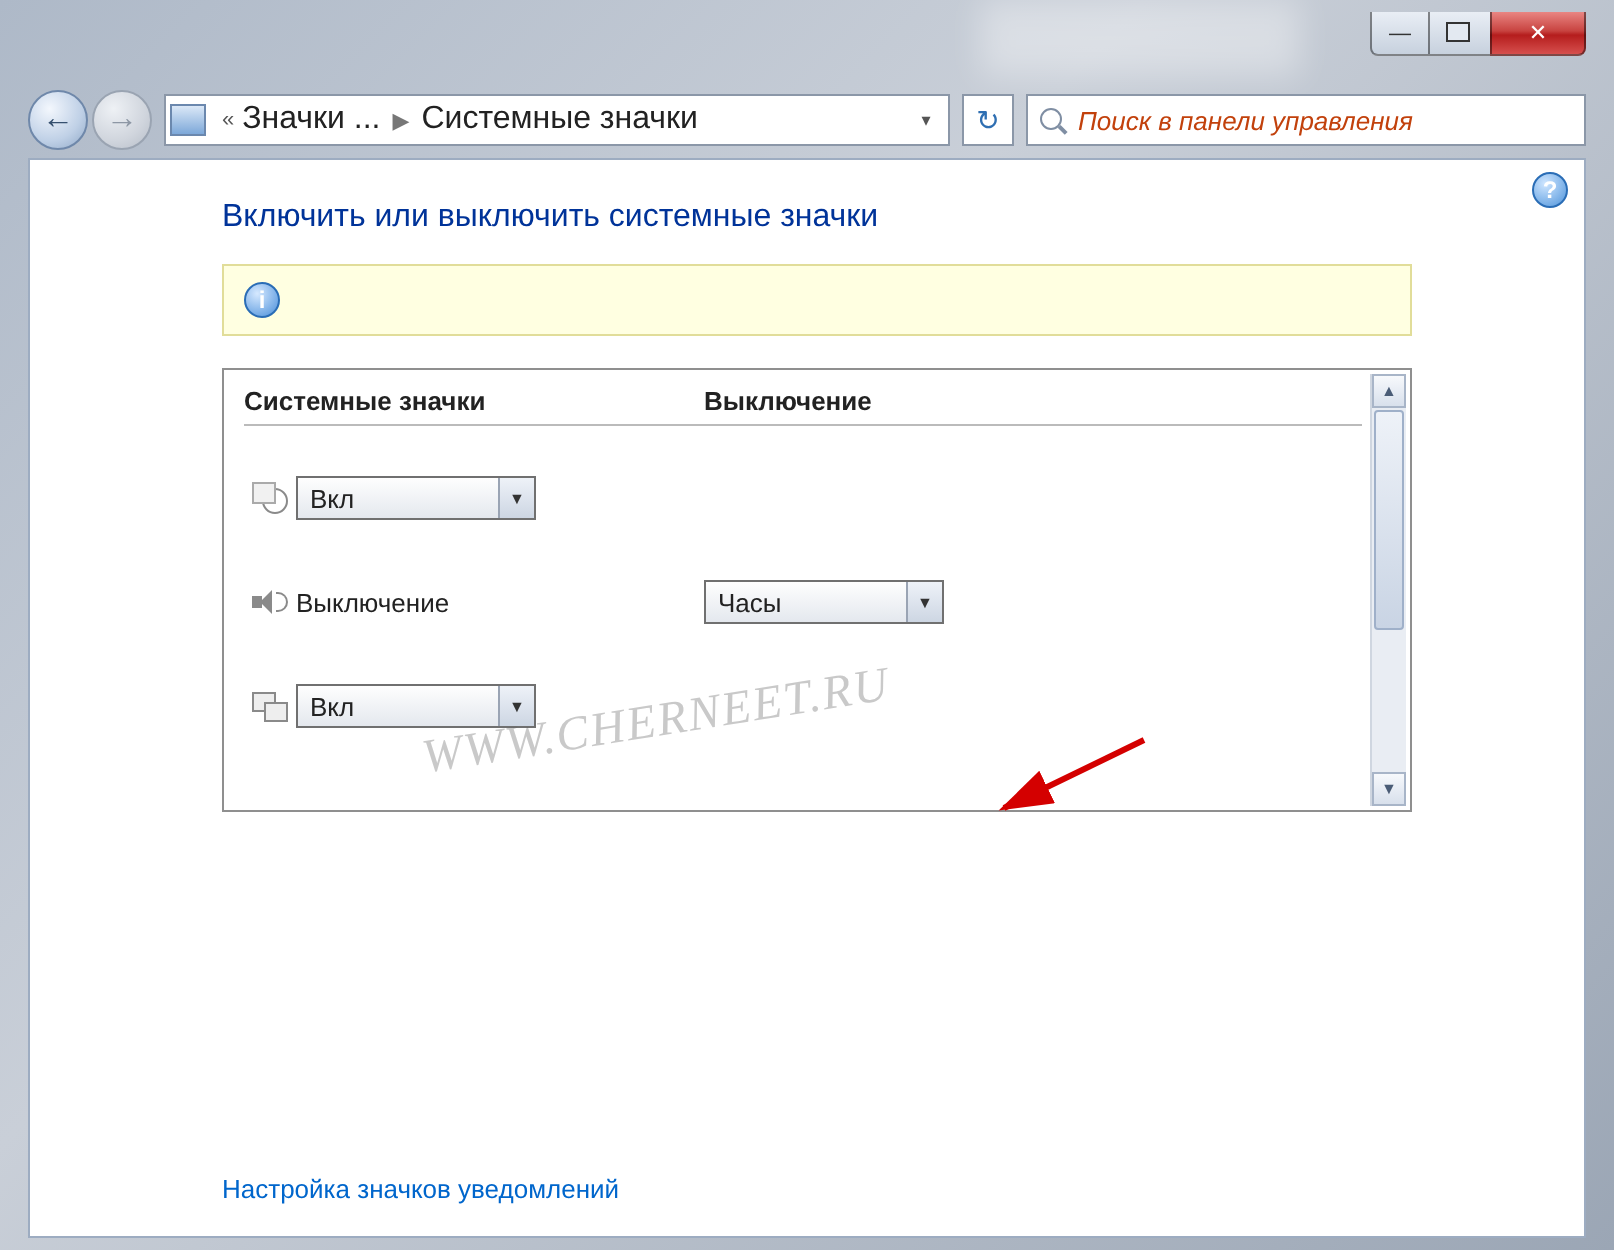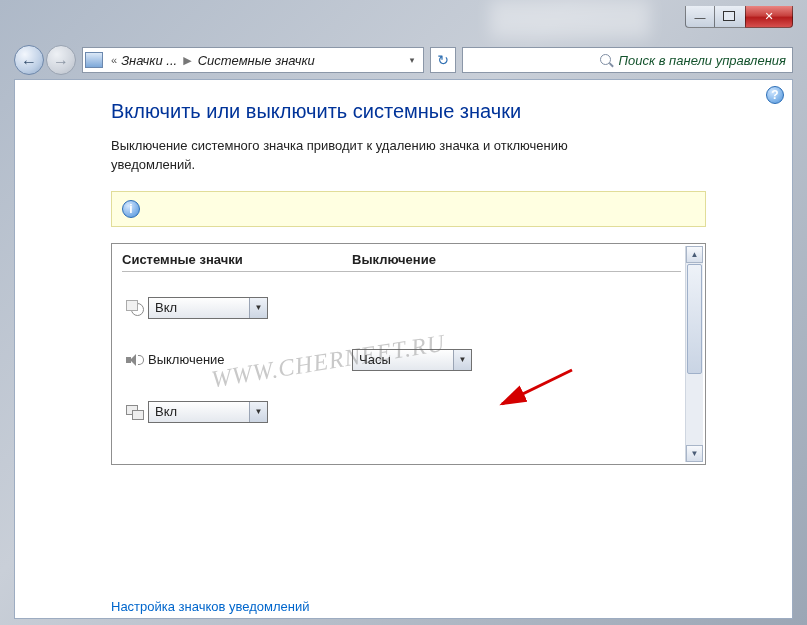--- a/index.html
+++ b/index.html
@@ -17,34 +17,34 @@
   .tb-max-ic::before { content:""; position:absolute; left:-3px; top:-3px; width:10px; height:8px; border:1px solid #333; background:#e3e9f1; }
 
   
   .addrrow { position: absolute; top: 43px; left: 14px; right: 14px; height: 34px; display: flex; align-items: center; gap: 6px; }
   .navbtns { display: flex; gap: 2px; }
   .navcircle { width: 30px; height: 30px; border-radius: 50%; background: radial-gradient(circle at 35% 30%, #f3f7fd, #bfd0e6 60%, #8fa8c7); border: 1px solid #6f88aa; display:flex; align-items:center; justify-content:center; font-size:16px; color:#36506f; }
   .navcircle.fwd { background: radial-gradient(circle at 35% 30%, #eef1f5, #d0d5dd 60%, #b6bdc8); color:#8d97a5; border-color:#9aa4b2; }
   .addrbar { flex: 1; height: 26px; background: #fff; border: 1px solid #8b97a8; display: flex; align-items: center; padding: 0 2px; }
   .ab-ic { width:18px; height:16px; background: linear-gradient(#dbe8f7,#7da8d9); border:1px solid #6b88ae; margin-right:4px; }
   .ab-chevrons { color:#555; font-size:11px; margin:0 4px; }
-  .ab-text { color:#222; font-size:13px;font-style:italic; }
+  .ab-text { color:#222; font-size:16px; }
   .ab-sep { color:#777; margin:0 6px; font-size:11px; }
   .ab-drop { margin-left:auto; width:18px; text-align:center; color:#555; font-size:9px; }
   .refreshbox { width:26px; height:26px; background:#fff; border:1px solid #8b97a8; display:flex; align-items:center; justify-content:center; font-size:14px; color:#2f6fb2; }
-  .searchbox { width:331px; height:26px; background:#fff; border:1px solid #8b97a8; display:flex; align-items:center; padding:0 6px; color:#14532d; font-style:italic; font-size:13px; gap:6px;justify-content:flex-end; }
+  .searchbox { width:280px; height:26px; background:#fff; border:1px solid #8b97a8; display:flex; align-items:center; padding:0 6px; color:#c2410c; font-style:italic; font-size:13px; gap:6px; }
   .mag-ic { width:13px; height:13px; position:relative; flex-shrink:0; }
   .mag-ic::before { content:""; position:absolute; width:9px; height:9px; border:1.5px solid #7f8ea3; border-radius:50%; }
   .mag-ic::after { content:""; position:absolute; width:5px; height:1.5px; background:#7f8ea3; transform:rotate(45deg); left:9px; top:10px; }
 
   
   .client { position:absolute; top:79px; left:14px; right:14px; bottom:6px; background:#fff; border:1px solid #9dacc1; padding: 20px 18px 18px 96px; }
   .helpicon { position:absolute; top:6px; right:8px; width:18px; height:18px; border-radius:50%; background: radial-gradient(circle at 35% 30%, #cfe6ff, #4f94db); color:#fff; font-size:12px; font-weight:bold; display:flex; align-items:center; justify-content:center; border:1px solid #2a6db6; }
 
-  h1.page-title { color:#003399; font-weight: normal; font-size:20px; margin:0 0 14px 0; }
+  h1.page-title { color:#003399; font-weight: normal; font-size:16px; margin:0 0 14px 0; }
   .page-desc { color:#222; font-size:13px; line-height:1.45; margin:0 0 16px 0; max-width:540px; }
 
   .infobar { background:#ffffe1; border:1px solid #e1dd99; padding:8px 10px; display:flex; gap:10px; max-width:595px; margin-bottom:16px; }
   .info-ic { width:18px; height:18px; border-radius:50%; background: radial-gradient(circle at 35% 30%, #d6e9ff, #4a8fda); color:#fff; font-weight:bold; font-size:12px; display:flex; align-items:center; justify-content:center; flex-shrink:0; border:1px solid #2a6db6; }
   .info-txt { font-size:13px; color:#222; }
   .info-link { color:#0066cc; text-decoration:underline; cursor:pointer; }
 
   
   .listwrap { position:relative; border:1px solid #8f8f8f; max-width:595px; height:222px; }
   .listscroll { position:absolute; top:2px; right:2px; bottom:2px; width:18px; background:#e9edf3; border-left:1px solid #cfd6e0; }
@@ -58,21 +58,21 @@
   .hdr-beh { flex:1; }
   .hdr-underline { height:1px; background:#bbb; margin:4px 0 10px 0; }
 
   .row { display:flex; align-items:center; height:52px; }
   .r-ic { width:26px; display:flex; align-items:center; justify-content:center; }
   .r-label { width:204px; font-size:13px; color:#222; }
   .r-sel { }
   .selbox { width:120px; height:22px; border:1px solid #707070; background:linear-gradient(#fefefe,#e4e8ee); display:flex; align-items:center; padding:0 6px; font-size:13px; color:#222; position:relative; }
   .selbox .caret { position:absolute; right:0; top:0; bottom:0; width:18px; border-left:1px solid #9aa4b4; background:linear-gradient(#eef2f8,#cdd6e3); display:flex; align-items:center; justify-content:center; font-size:8px; color:#333; }
 
-  .bottom-links { position:absolute; left:96px; bottom:4px; display:flex; flex-direction:row; gap:14px; }
+  .bottom-links { position:absolute; left:96px; bottom:16px; display:flex; flex-direction:row; gap:14px; }
   .bottom-links a { color:#0066cc; font-size:13px; text-decoration:none; cursor:pointer; }
 
   
   .ic-clock { width:18px; height:16px; position:relative; }
   .ic-clock::before { content:""; position:absolute; right:0; bottom:0; width:11px; height:11px; border:1.5px solid #8a8a8a; border-radius:50%; background:#fff; }
   .ic-clock::after { content:""; position:absolute; left:0; top:0; width:10px; height:9px; border:1px solid #aaa; background:#f1f1f1; }
   .ic-vol { width:18px; height:14px; position:relative; }
   .ic-vol::before { content:""; position:absolute; left:0; top:4px; width:5px; height:6px; background:#8a8a8a; }
   .ic-vol::after { content:""; position:absolute; left:4px; top:1px; width:0; height:0; border-top:6px solid transparent; border-bottom:6px solid transparent; border-right:6px solid #8a8a8a; }
   .ic-vol-wave { position:absolute; left:12px; top:2px; width:6px; height:10px; border:1.5px solid #8a8a8a; border-left:none; border-radius:0 8px 8px 0; }
@@ -117,21 +117,20 @@
     <div class="searchbox">
       <span class="mag-ic"></span>
       <span>Поиск в панели управления</span>
     </div>
   </div>
 
   <div class="client">
     <div class="helpicon">?</div>
 
     <h1 class="page-title">Включить или выключить системные значки</h1>
-    <p class="page-desc">Выключение системного значка приводит к удалению значка и отключению уведомлений.</p>
 
     <div class="infobar">
       <div class="info-ic">i</div>
     </div>
 
     <div class="listwrap">
       <div class="listinner">
         <div class="listhdr">
           <div class="hdr-name">Системные значки</div>
           <div class="hdr-beh">Выключение</div>

